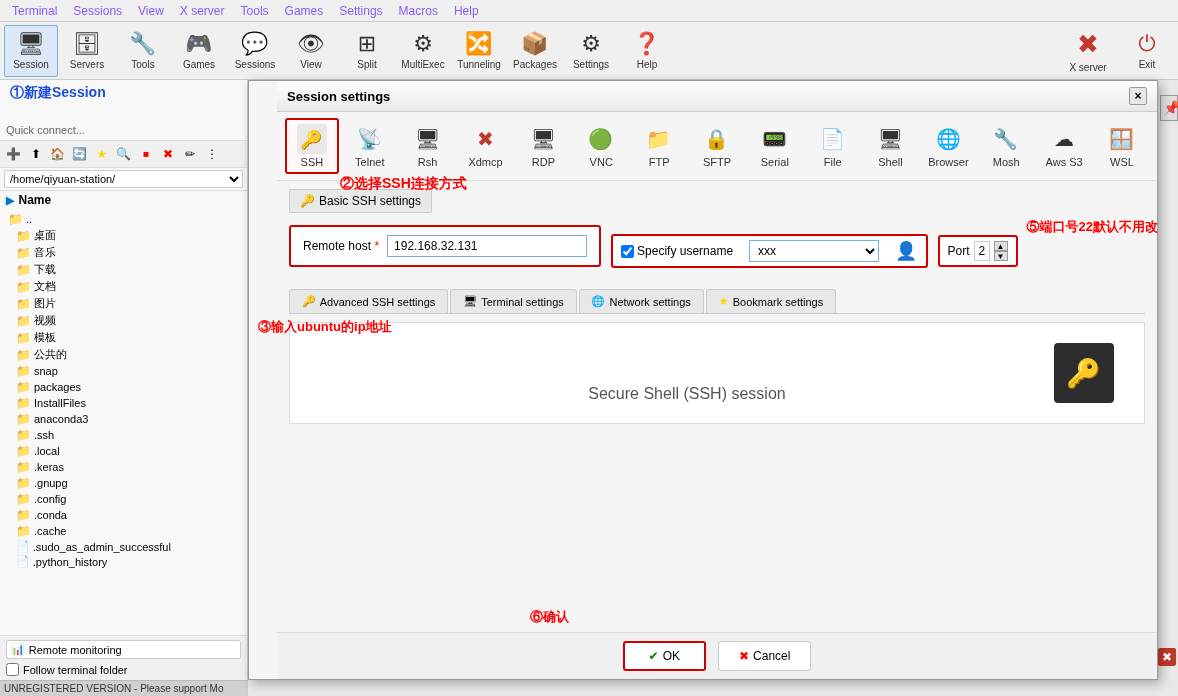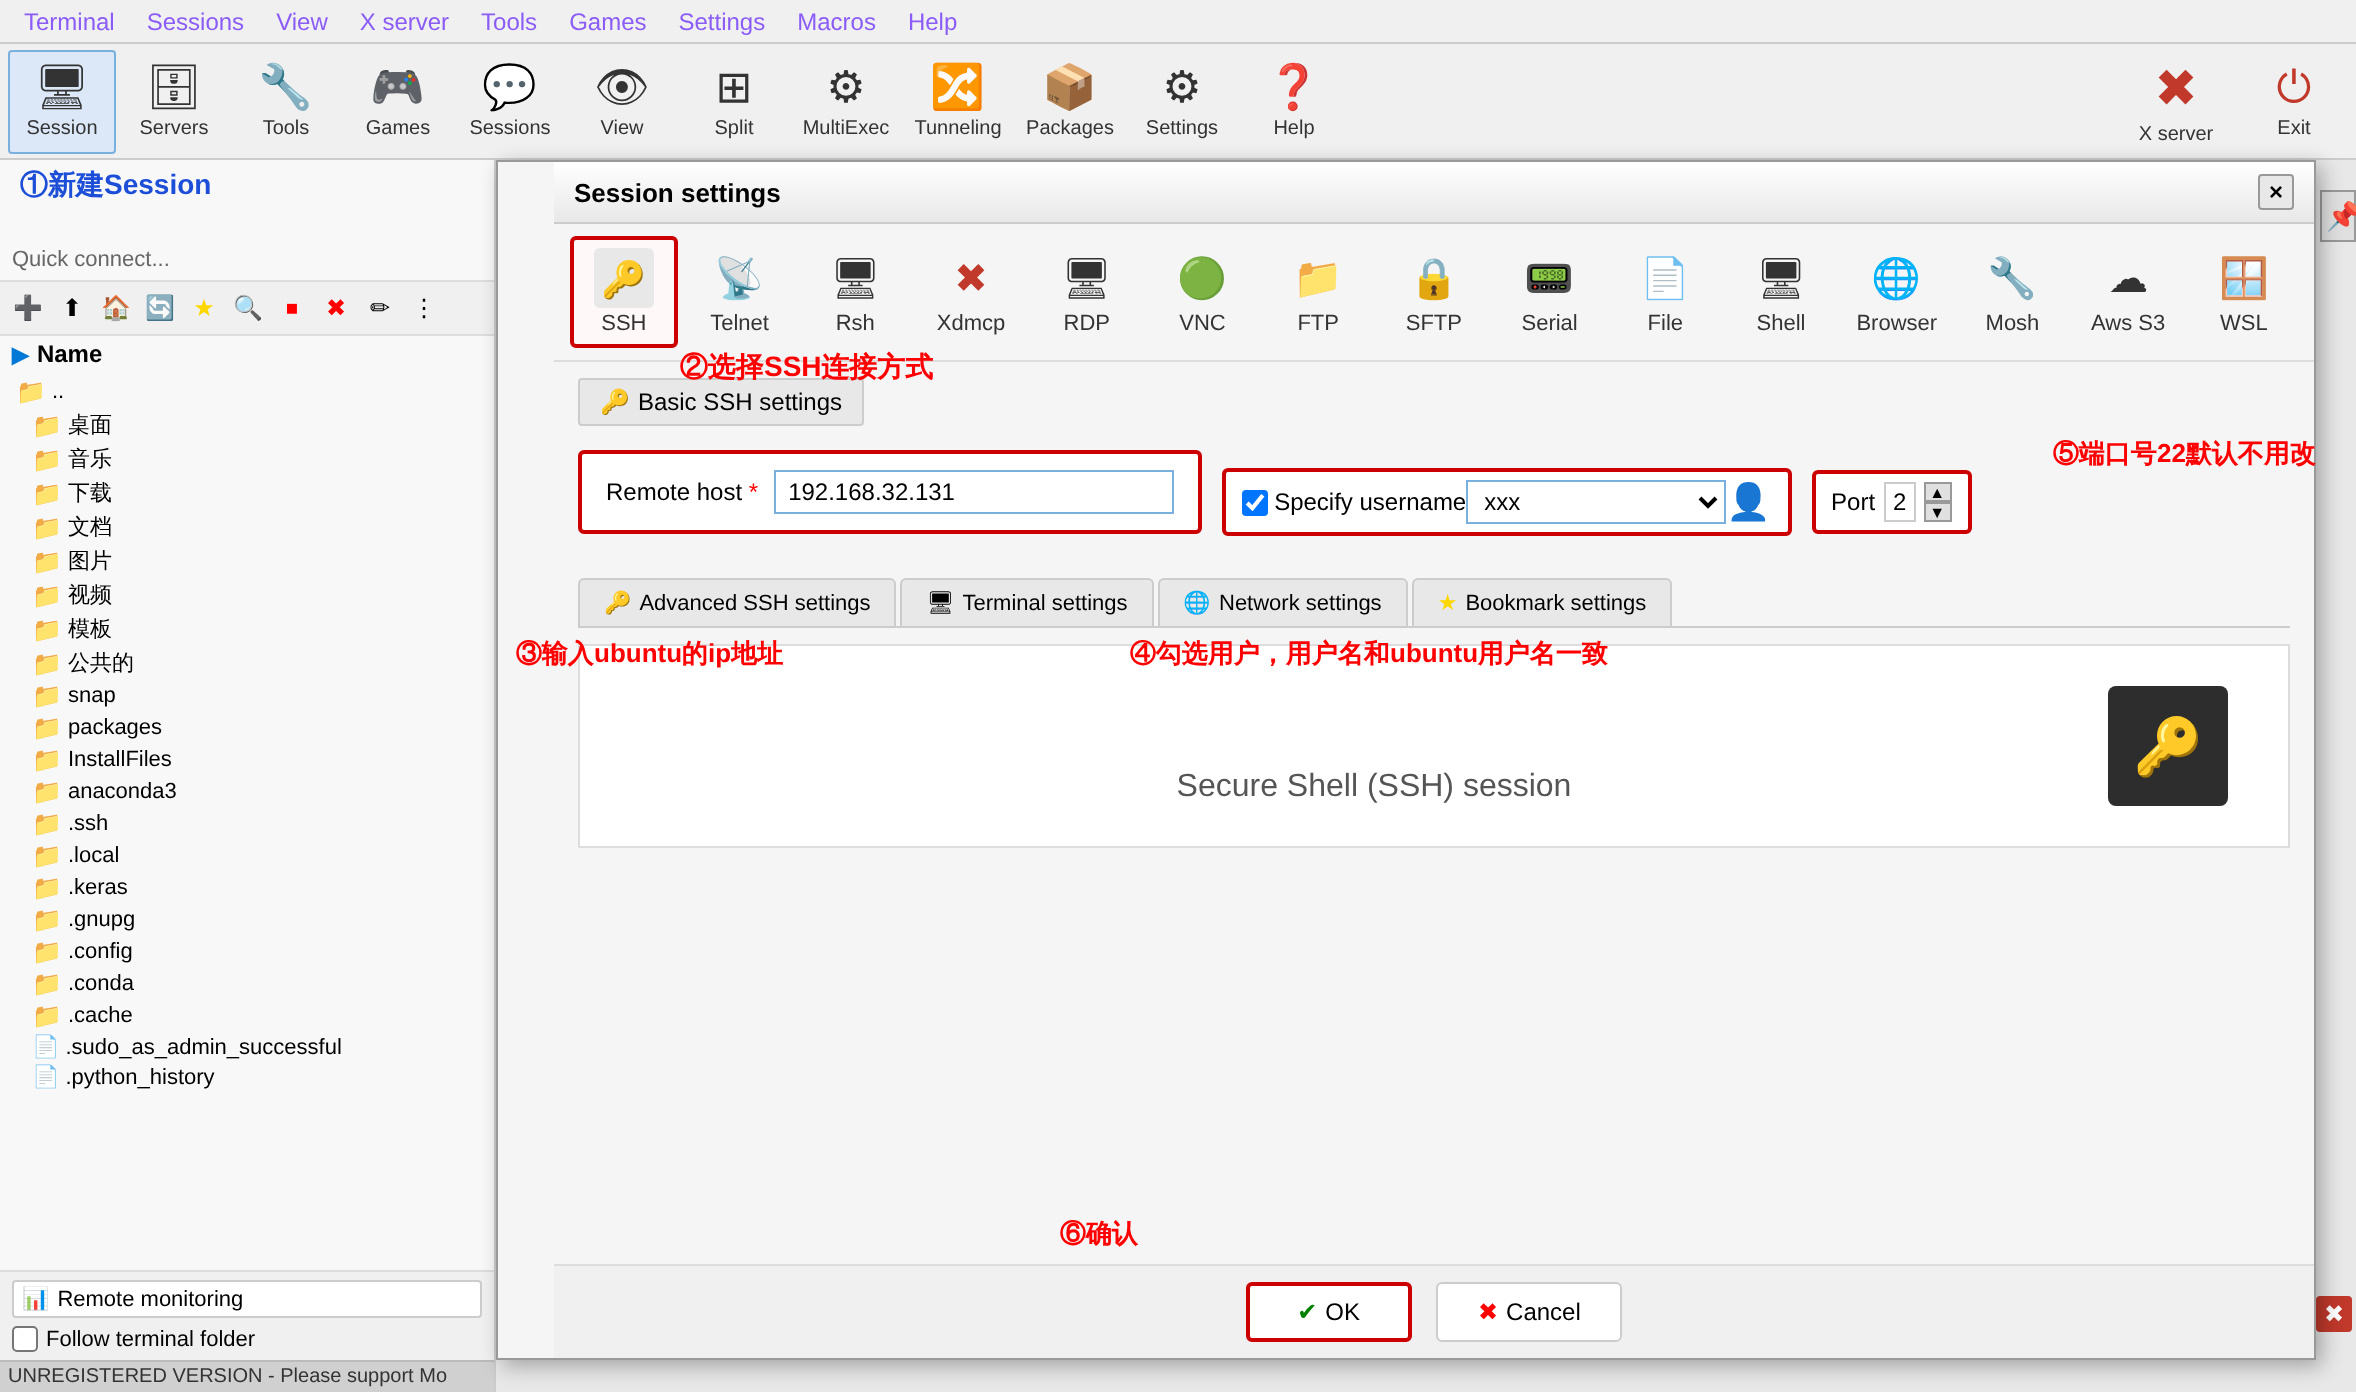--- a/index.html
+++ b/index.html
@@ -283,21 +283,21 @@
       padding: 3px 6px;
       font-size: 12px;
       outline: none;
       background: white;
     }
     .remote-host-input { width: 200px; }
 
     .username-group {
       display: flex;
       align-items: center;
-      gap: 0;
+      gap: 16px;
       border: 2px solid #cc0000;
       border-radius: 3px;
       padding: 4px 8px;
       background: white;
     }
     .checkbox-label {
       display: flex; align-items: center; gap: 3px;
       font-size: 12px; cursor: pointer;
     }
 
@@ -539,20 +539,25 @@
         <div class="left-toolbar-btn">🏠</div>
         <div class="left-toolbar-btn">🔄</div>
         <div class="left-toolbar-btn" style="color:gold;">★</div>
         <div class="left-toolbar-btn">🔍</div>
         <div class="left-toolbar-btn" style="color:red;">⏹</div>
         <div class="left-toolbar-btn" style="color:red;">✖</div>
         <div class="left-toolbar-btn">✏</div>
         <div class="left-toolbar-btn">⋮</div>
       </div>
 
+      <div class="path-selector">
+        <select style="width:100%; font-size:11px;">
+          <option>/home/qiyuan-station/</option>
+        </select>
+      </div>
 
       <div style="padding: 2px 6px; font-size:11px; font-weight:bold; display:flex; align-items:center; gap:4px;">
         <span style="color:#0078d7;">▶</span>
         <span style="font-size:12px; font-weight:bold;">Name</span>
       </div>
 
       <div class="file-tree">
         <div class="tree-item">
           <span class="tree-folder-icon">📁</span>
           <span>..</span>
@@ -817,21 +822,20 @@
         <span>Cancel</span>
       </button>
     </div>
 
   </div>
 
   <div class="annotation" style="top: 175px; left: 340px; font-size:14px; color:red;">②选择SSH连接方式</div>
 
   <div class="annotation" style="top: 318px; left: 258px; font-size:13px; color:red;">③输入ubuntu的ip地址</div>
 
-  <div class="annotation" style="top: 318px; left: 565px; font-size:13px; color:red;">④勾选用户，用户名和ubuntu用户名一致</div>
 
   <div class="annotation" style="top: 218px; right: 20px; font-size:13px; color:red;">⑤端口号22默认不用改</div>
 
   <div class="annotation" style="top: 608px; left: 530px; font-size:13px; color:red;">⑥确认</div>
 
   <div class="watermark">CSDN @好程序不脱发</div>
 
   <div class="attach-icon">📌</div>
 
   <div class="red-x-btn">✖</div>

